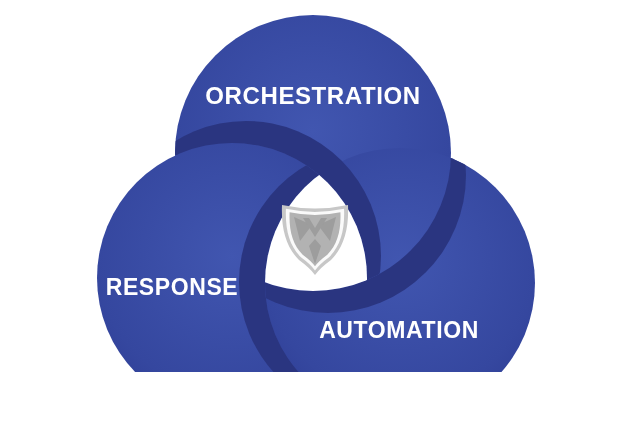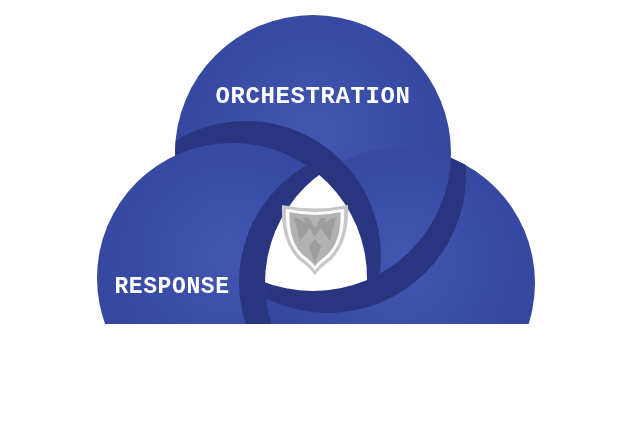--- a/index.html
+++ b/index.html
@@ -1,21 +1,21 @@
 <!DOCTYPE html>
 <html><head>
 <meta charset="utf-8">
 <style>
   html,body{margin:0;padding:0;background:#ffffff;}
   .stage{
     position:relative;
-    width:626px;height:324px;
+    width:626px;height:372px;
     background:#ffffff;
     overflow:hidden;
-    font-family:Liberation Mono, monospace;
+    font-family:Liberation Sans, sans-serif;
   }
   .stage svg{position:absolute;left:0;top:0;}
   .vlabel{
     position:absolute;
     transform:translate(-50%,-50%);
     color:#ffffff;
     font-weight:bold;
     letter-spacing:0.6px;
     white-space:nowrap;
     user-select:none;
@@ -113,15 +113,16 @@
         <path d="M -12,-19 L 0,0 L 12,-19 L 6,-19 L 0,-9 L -6,-19 Z"></path>
         <path d="M 0,2 L 6,9 L 0,27 L -6,9 Z"></path>
       </g>
     </g>
   </svg>
 
   <div class="vlabel orch">ORCHESTRATION</div>
 
   <div class="vlabel resp">RESPONSE</div>
 
+  <div class="vlabel auto">AUTOMATION</div>
 
 
 </div>
 
 </body></html>

